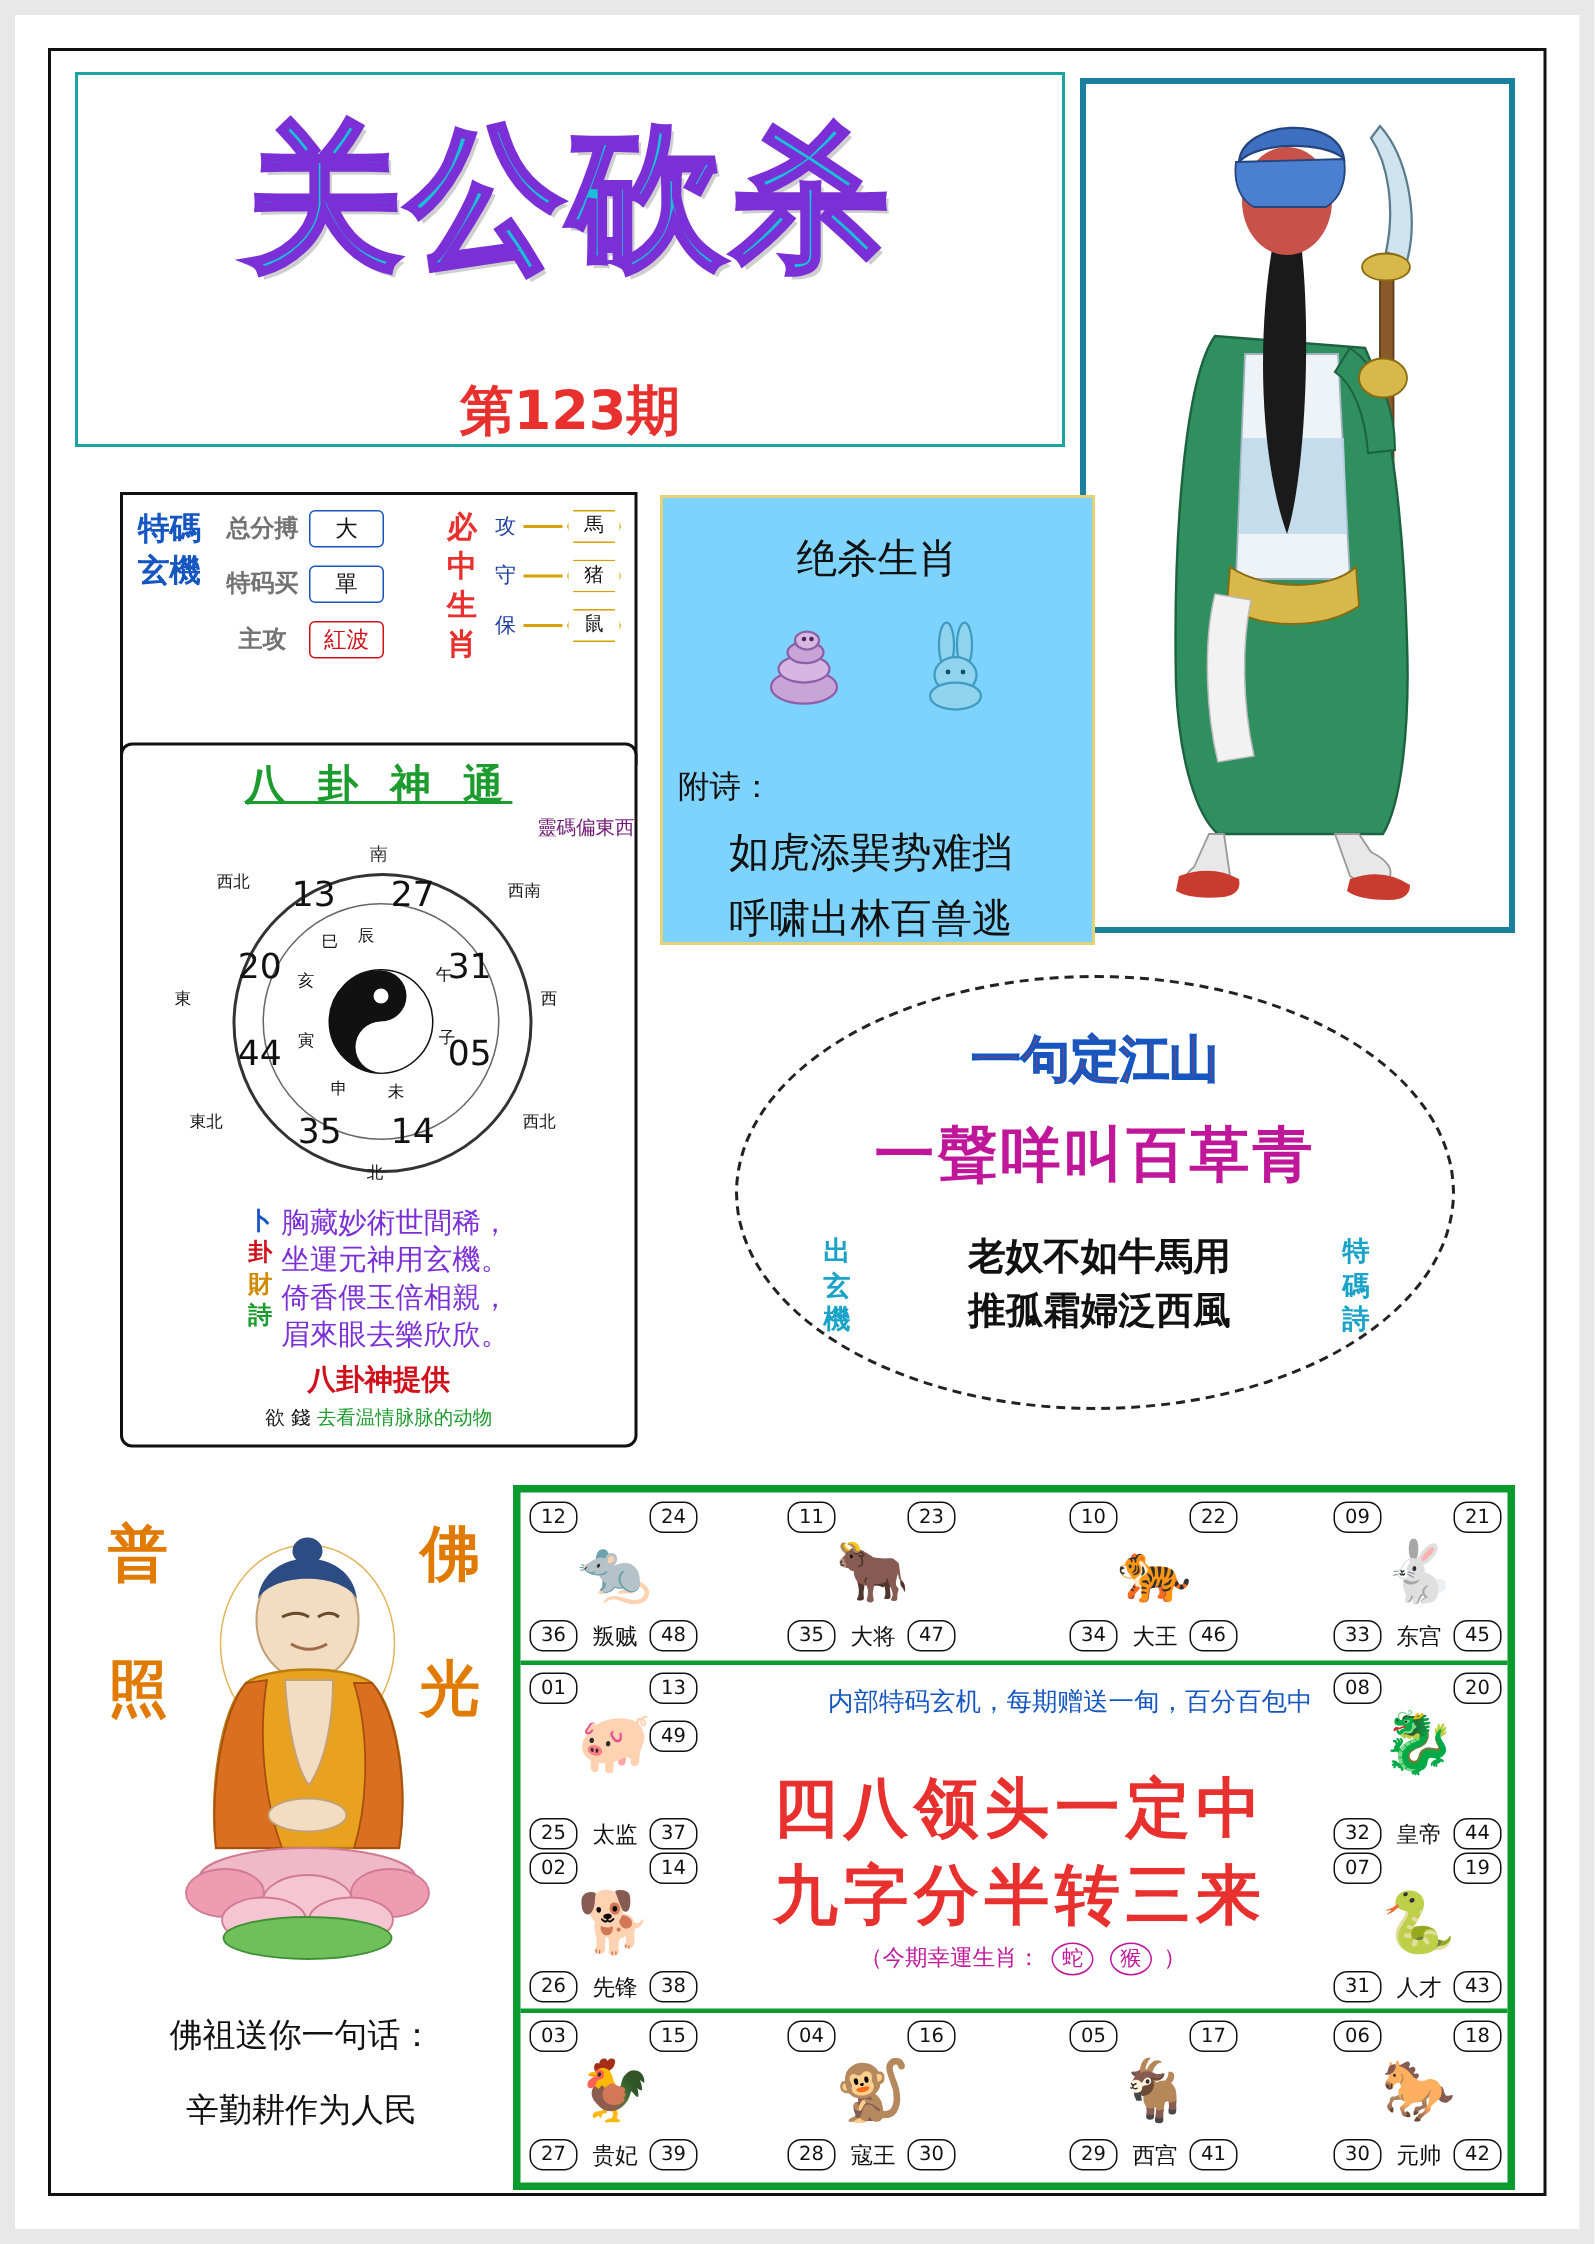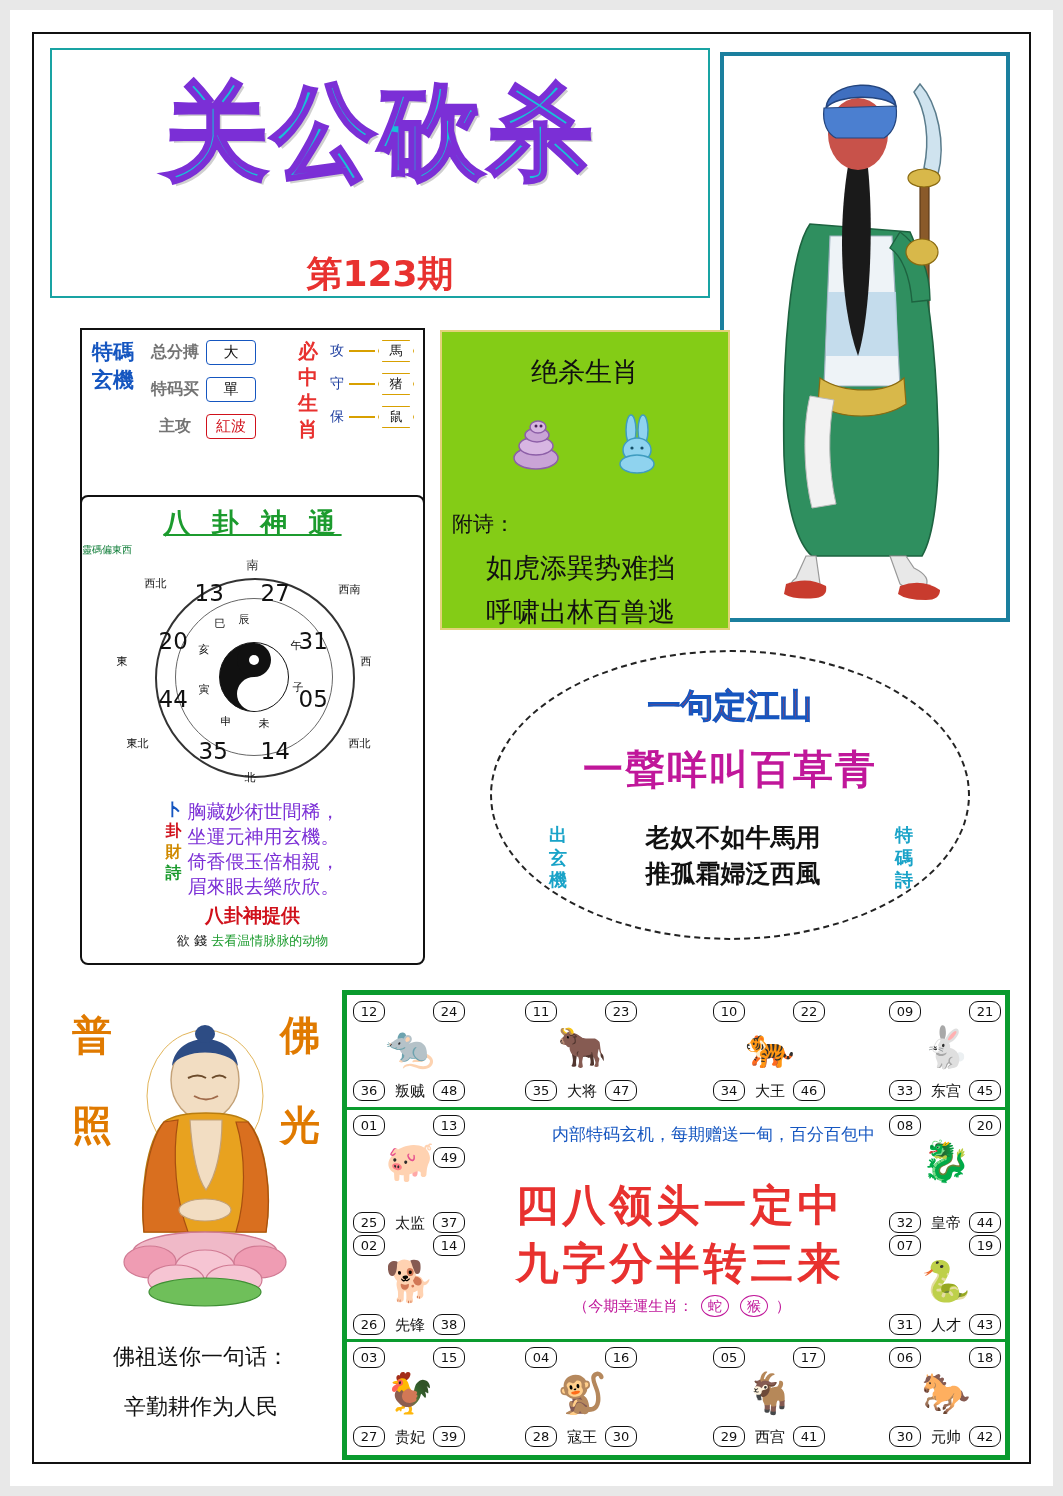--- a/index.html
+++ b/index.html
@@ -78,21 +78,21 @@
   
   .bagua-box{
     position:absolute;left:70px;top:485px;width:345px;height:470px;
     border:2px solid #111;border-radius:8px;background:#fff;box-sizing:border-box;
   }
   .bagua-title{
     text-align:center;margin-top:8px;font-size:27px;font-weight:bold;color:#1c9b2e;
     letter-spacing:6px;
     text-decoration:underline;
   }
-  .bagua-sub{text-align:left;font-size:10px;color:#15803d;margin-top:2px;}
+  .bagua-sub{text-align:right;font-size:13px;color:#701a75;margin-top:2px;}
   .bagua-sub2{text-align:center;font-size:12px;color:#333;}
   .bagua-wrap{position:relative;width:300px;height:215px;margin:2px auto 0;}
   .circle-outer{
     position:absolute;left:52px;top:2px;width:196px;height:196px;border:2px solid #333;border-radius:50%;
   }
   .circle-inner{
     position:absolute;left:72px;top:22px;width:156px;height:156px;border:1px solid #666;border-radius:50%;
   }
   .taiji{
     position:absolute;left:116px;top:66px;width:68px;height:68px;border-radius:50%;
@@ -115,21 +115,21 @@
   .poem-left div:nth-child(4){color:#1c9b2e;}
   .poem-right{font-size:19px;color:#7b2fd6;line-height:1.32;}
   .bagua-foot{text-align:center;font-size:19px;color:#d0111b;font-weight:bold;margin-top:4px;}
   .bagua-foot2{text-align:center;font-size:13px;margin-top:3px;}
   .bagua-foot2 .a{color:#111;}
   .bagua-foot2 .b{color:#1c9b2e;}
 
   
   .jue-box{
     position:absolute;left:430px;top:320px;width:290px;height:300px;
-    border:2px solid #e3d27a;background:#84cc16;box-sizing:border-box;
+    border:2px solid #e3d27a;background:#7dd3fc;box-sizing:border-box;
   }
   .jue-title{text-align:center;font-size:27px;color:#111;margin-top:22px;font-weight:500;}
   .jue-icons{display:flex;justify-content:center;gap:46px;margin-top:22px;}
   .poem-label{position:absolute;left:10px;top:178px;font-size:21px;color:#111;}
   .jue-line{position:absolute;left:44px;font-size:27px;color:#111;}
   .jue-line.l1{top:218px;}
   .jue-line.l2{top:262px;}
 
   
   .ellipse{

